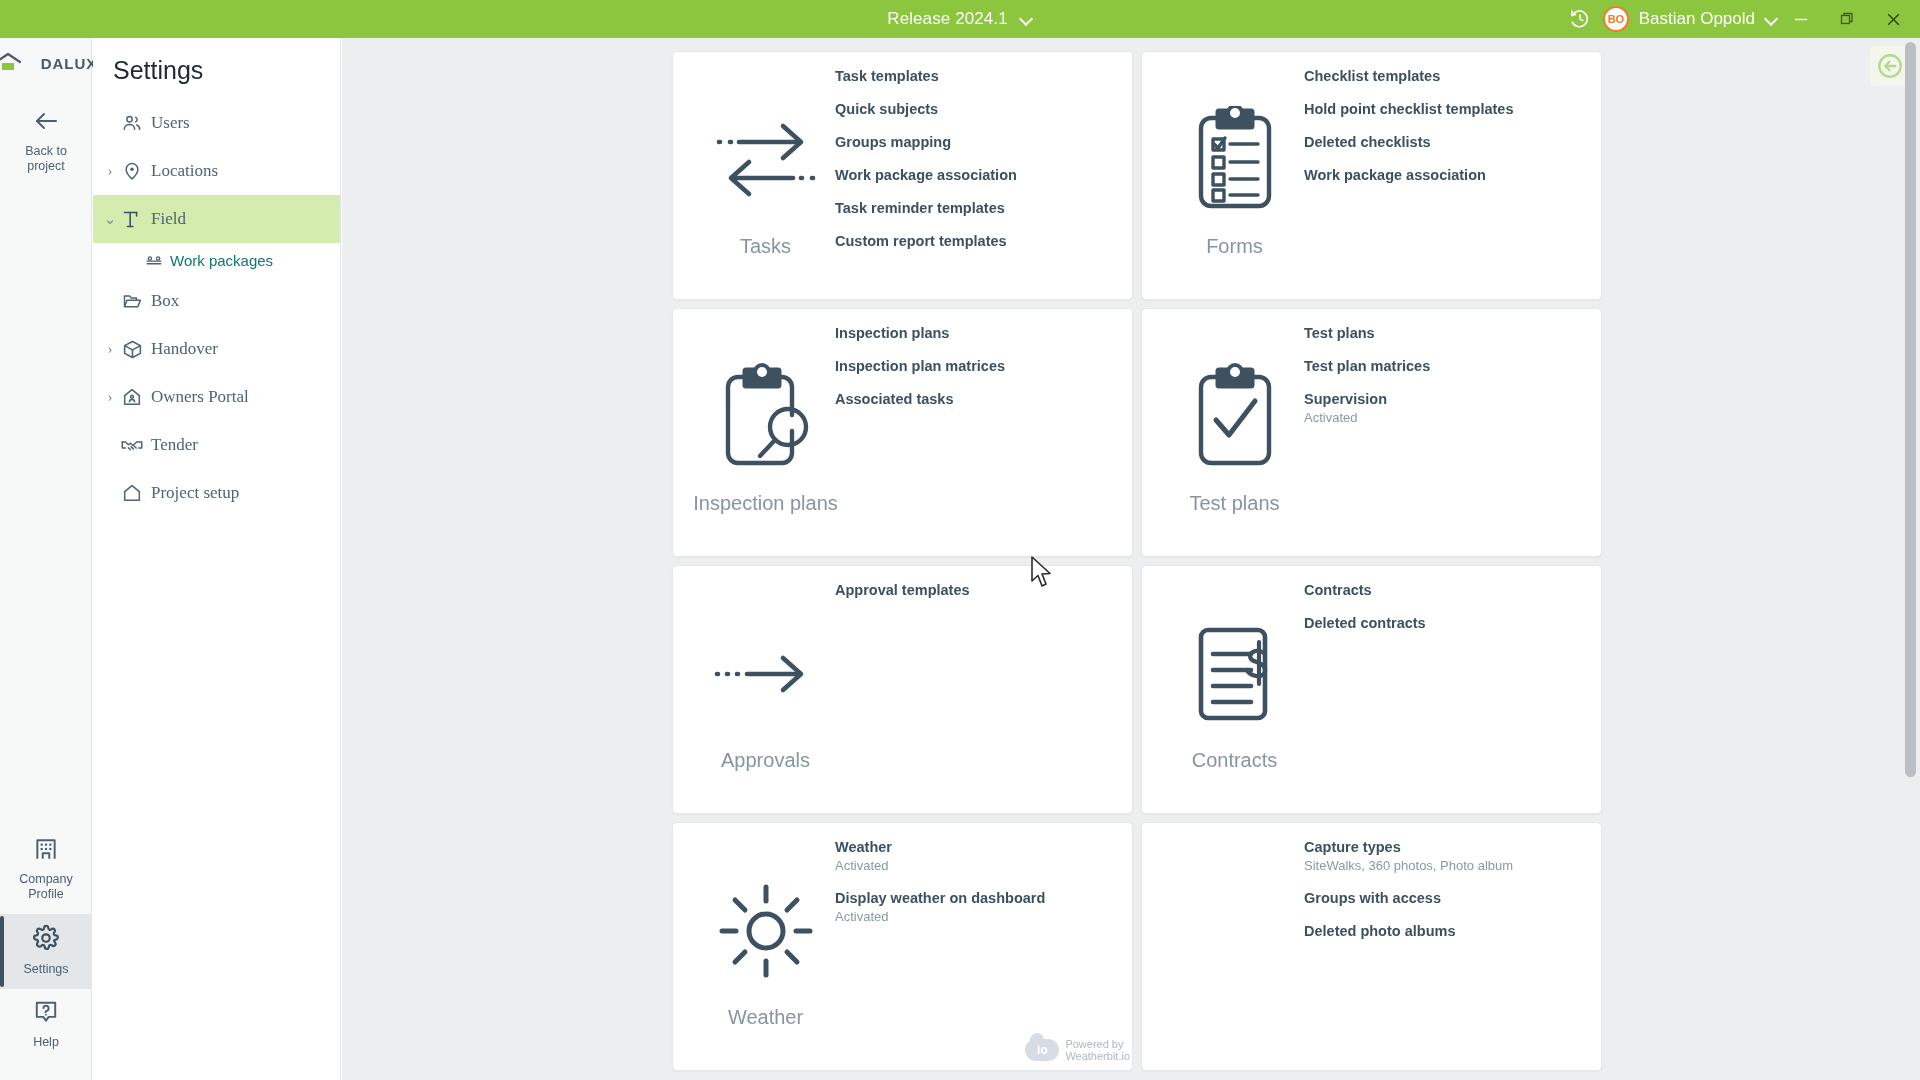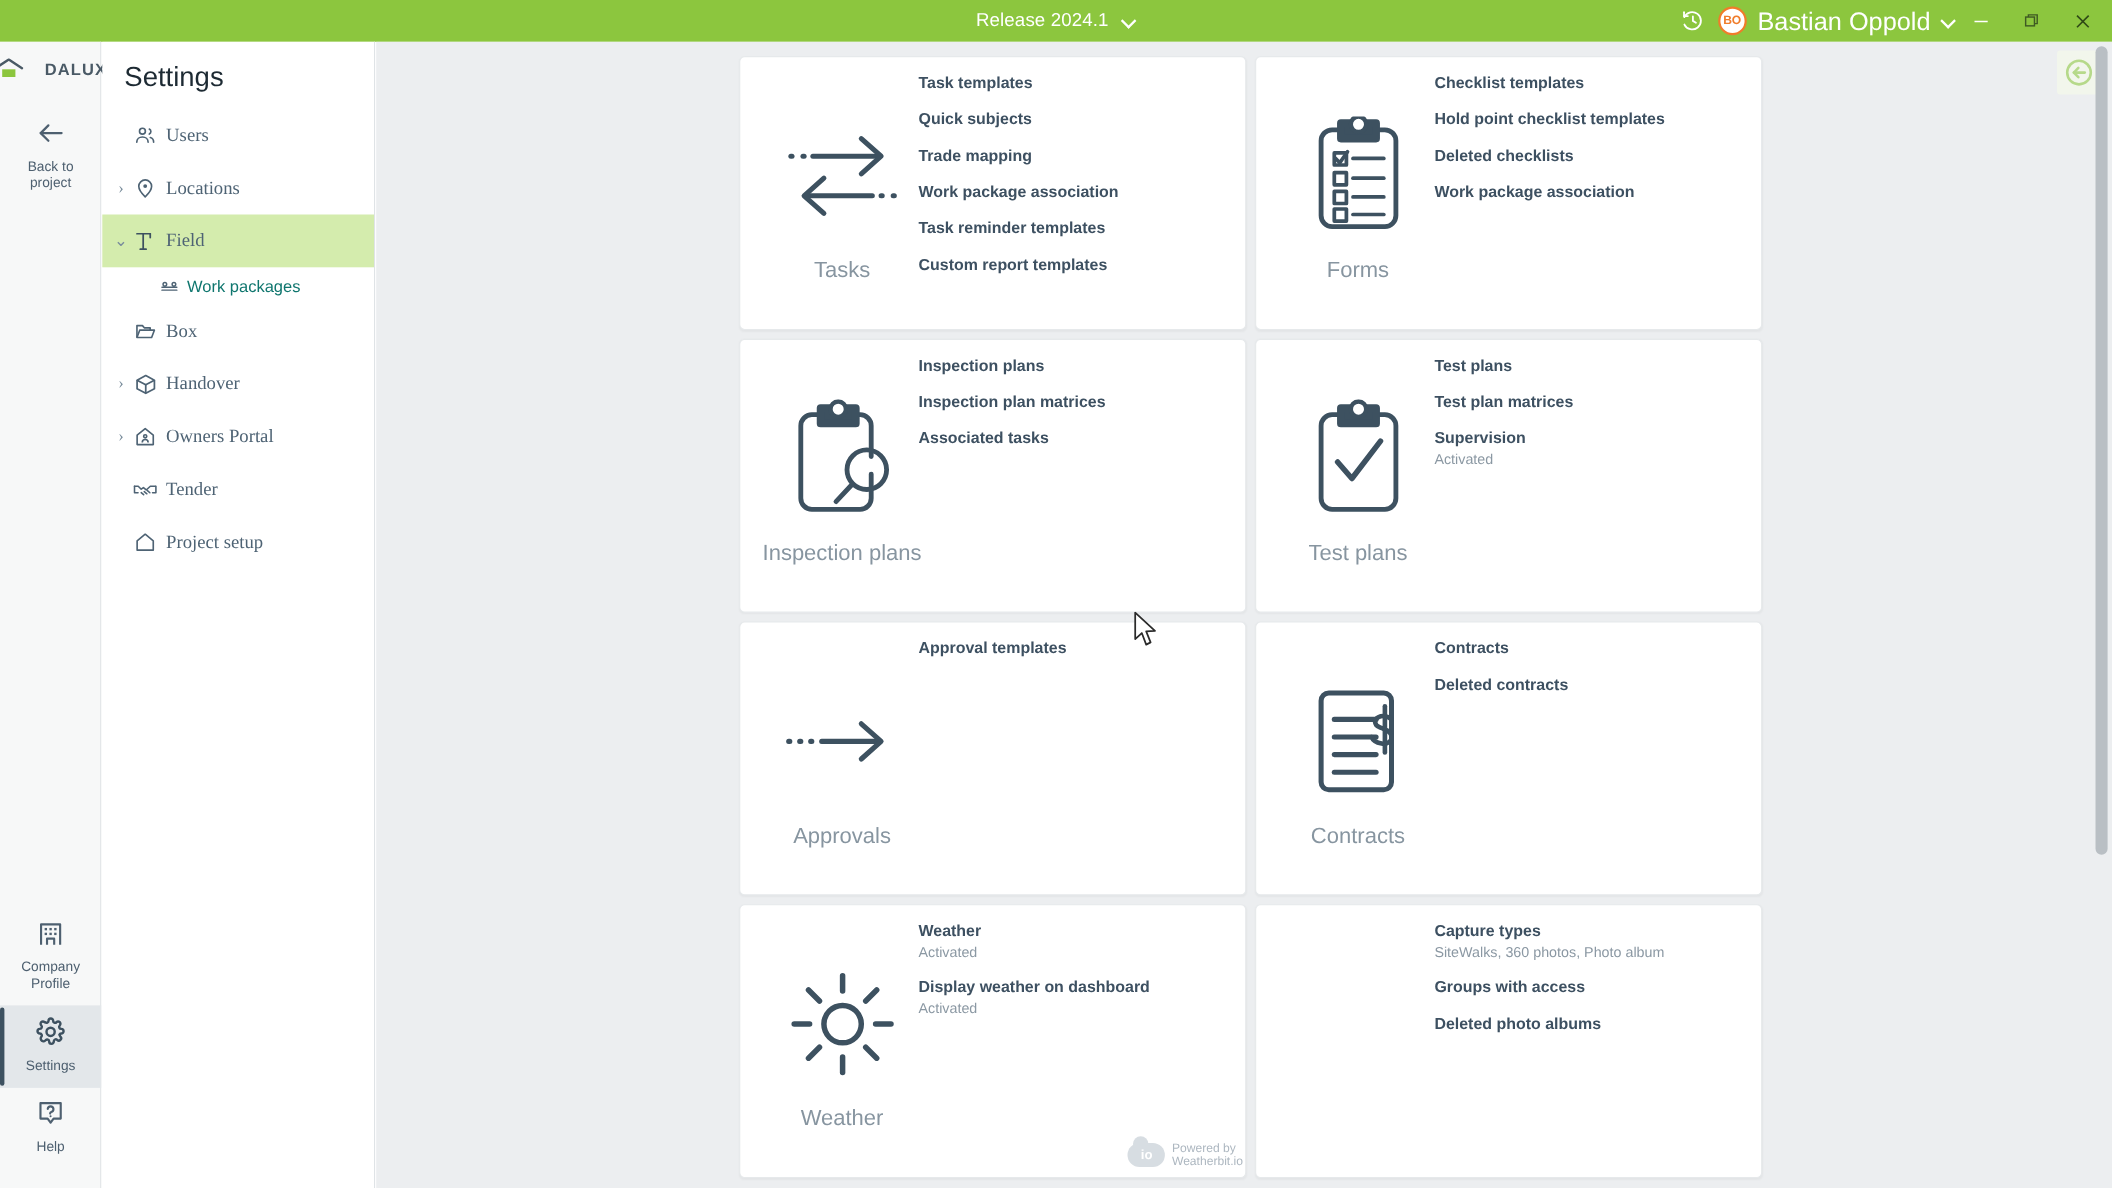--- a/index.html
+++ b/index.html
@@ -34,21 +34,21 @@
     display: flex; align-items: center; gap: 0px; padding-right: 4px;
   }
   .history-icon { width: 34px; height: 38px; display:flex; align-items:center; justify-content:center; }
   .avatar {
     width: 26px; height: 26px; border-radius: 50%;
     background: #ffffff; border: 2px solid #f07c2a;
     color: #f07c2a; font-size: 11px; font-weight: bold;
     display: flex; align-items: center; justify-content: center;
     margin-left: 6px; letter-spacing: -0.2px;
   }
-  .user-name { color: #ffffff; font-size: 23px; margin-left: 10px; }
+  .user-name { color: #ffffff; font-size: 17px; margin-left: 10px; }
   .user-chev { margin-left: 10px; }
   .win-btn {
     width: 46px; height: 38px; display: flex; align-items: center; justify-content: center;
   }
   .win-btn svg { display: block; }
 
   
   .rail {
     position: absolute; left: 0; top: 38px; width: 92px; height: 1042px;
     background: #f7f8f8;
@@ -407,21 +407,21 @@
           <div class="card-title">Tasks</div>
         </div>
         <div class="card-links">
           <div class="link-row">
               <div class="link-main">Task templates</div>
             </div>
           <div class="link-row">
               <div class="link-main">Quick subjects</div>
             </div>
           <div class="link-row">
-              <div class="link-main">Trade mapping</div>
+              <div class="link-main">Groups mapping</div>
             </div>
           <div class="link-row">
               <div class="link-main">Work package association</div>
             </div>
           <div class="link-row">
               <div class="link-main">Task reminder templates</div>
             </div>
           <div class="link-row">
               <div class="link-main">Custom report templates</div>
             </div>

